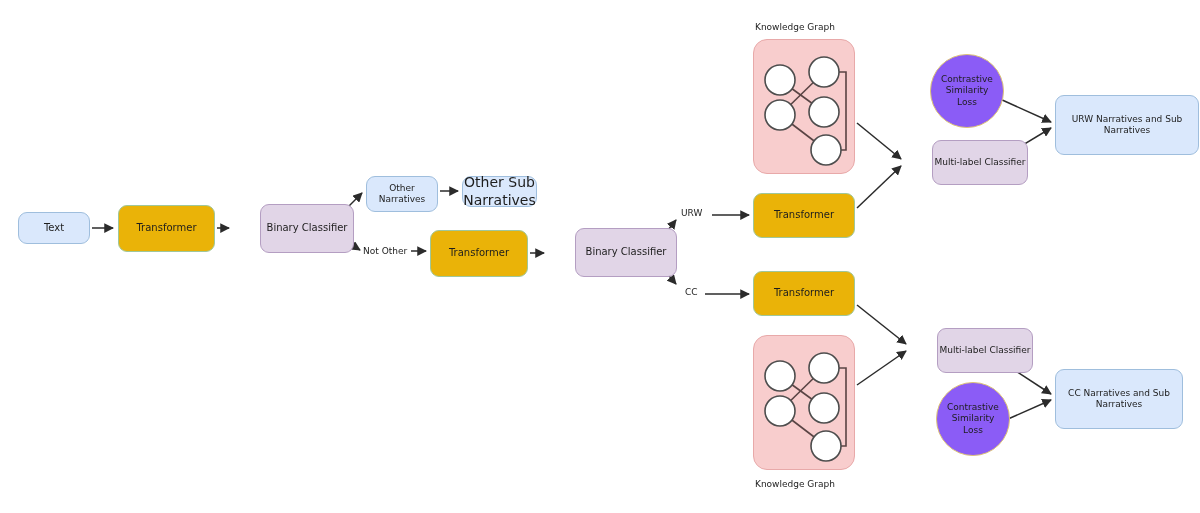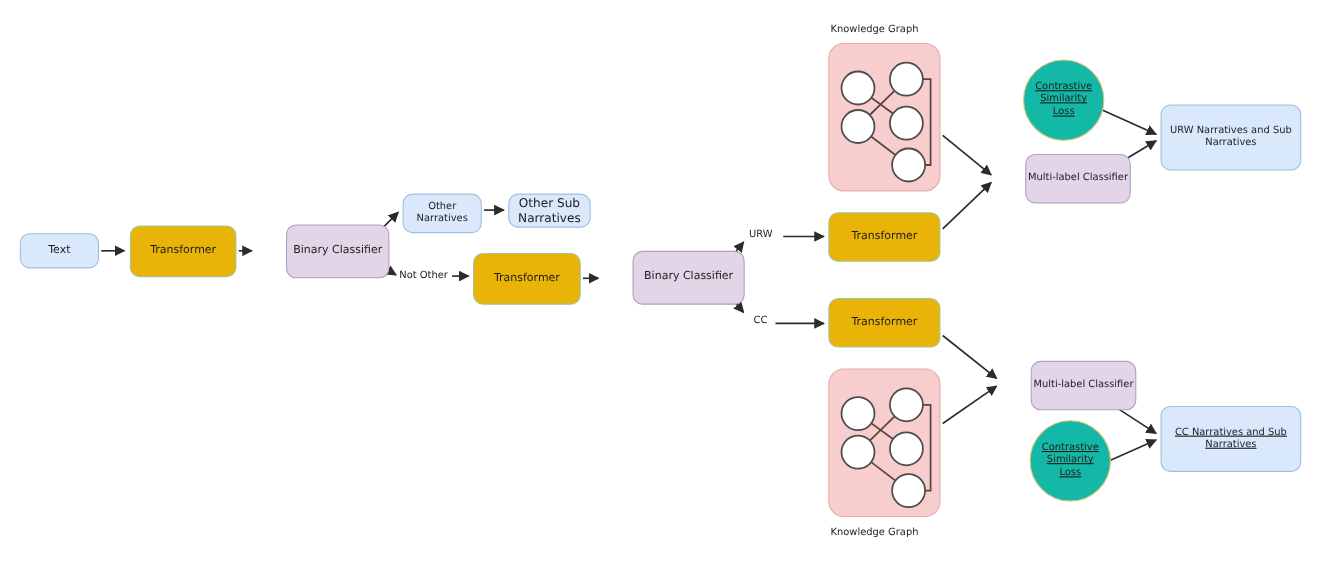--- a/index.html
+++ b/index.html
@@ -44,21 +44,21 @@
     border-style: solid;
   }
   .node.circle {
     border-radius: 50%;
     border-width: 1px;
     border-style: solid;
   }
   .fill-blue   { background: #dae8fc; border-color: #9fbedd; }
   .fill-green  { background: #eab308; border-color: #9fc79b; }
   .fill-purple { background: #e1d5e7; border-color: #b49ec2; margin-left: 27px; }
-  .fill-yellow { background: #14b8a6; border-color: #ddc377; text-decoration: underline; }
+  .fill-yellow { background: #8b5cf6; border-color: #ddc377; }
   .edge-label {
     position: absolute;
     color: #1d1d1d;
     font-family: "DejaVu Sans", sans-serif;
     white-space: nowrap;
   }
   .group-caption {
     position: absolute;
     color: #1d1d1d;
     font-family: "DejaVu Sans", sans-serif;
@@ -133,21 +133,21 @@
 
   <div class="node box fill-blue" style="left:18px; top:212px; width:72px; height:32px; font-size:10px;">Text</div>
 
   <div class="node box fill-green" style="left:118px; top:205px; width:97px; height:47px; font-size:10px;">Transformer</div>
 
   <div class="node box fill-purple" style="left:233px; top:204px; width:94px; height:49px; font-size:10px;">Binary Classifier</div>
 
   <div class="node box fill-blue" style="left:366px; top:176px; width:72px; height:36px; font-size:9px;">Other
 Narratives</div>
 
-  <div class="node box fill-blue" style="left:462px; top:176px; width:75px; height:31px; font-size:11px;">Other Sub
+  <div class="node box fill-blue" style="left:462px; top:176px; width:75px; height:31px; font-size:14px;">Other Sub
 Narratives</div>
 
   <div class="node box fill-green" style="left:430px; top:230px; width:98px; height:47px; font-size:10px;">Transformer</div>
 
   <div class="node box fill-purple" style="left:548px; top:228px; width:102px; height:49px; font-size:10px;">Binary Classifier</div>
 
   <div class="edge-label" style="left:363px; top:246px; font-size:9px;">Not Other</div>
 
   <div class="edge-label" style="left:681px; top:208px; font-size:9px;">URW</div>
 
@@ -174,21 +174,21 @@
   </div>
 
   <div class="node box fill-green" style="left:753px; top:193px; width:102px; height:45px; font-size:10px;">Transformer</div>
 
   <div class="node circle fill-yellow" style="left:930px; top:54px; width:74px; height:74px; font-size:9px;">Contrastive
 Similarity
 Loss</div>
 
   <div class="node box fill-purple" style="left:905px; top:140px; width:96px; height:45px; font-size:9px;">Multi-label Classifier</div>
 
-  <div class="node box fill-blue" style="left:1055px; top:95px; width:128px; height:60px; font-size:9px;">URW Narratives and Sub
+  <div class="node box fill-blue" style="left:1055px; top:95px; width:144px; height:60px; font-size:9px;">URW Narratives and Sub
 Narratives</div>
 
   <div class="node box fill-green" style="left:753px; top:271px; width:102px; height:45px; font-size:10px;">Transformer</div>
 
   <div class="kg-panel" style="left:753px; top:335px; width:102px; height:135px;">
     <svg class="kg-svg" width="102" height="135" viewBox="0 0 102 135">
       <g stroke="#5a4444" stroke-width="1.6" fill="none">
         <line x1="26" y1="40" x2="70" y2="72"></line>
         <line x1="70" y1="32" x2="26" y2="75"></line>
         <line x1="26" y1="75" x2="72" y2="110"></line>
@@ -205,16 +205,16 @@
   </div>
 
   <div class="group-caption" style="left:755px; top:479px; width:100px; font-size:9px;">Knowledge Graph</div>
 
   <div class="node box fill-purple" style="left:910px; top:328px; width:96px; height:45px; font-size:9px;">Multi-label Classifier</div>
 
   <div class="node circle fill-yellow" style="left:936px; top:382px; width:74px; height:74px; font-size:9px;">Contrastive
 Similarity
 Loss</div>
 
-  <div class="node box fill-blue" style="left:1055px; top:369px; width:128px; height:60px; font-size:9px;text-decoration:underline;">CC Narratives and Sub
+  <div class="node box fill-blue" style="left:1055px; top:369px; width:128px; height:60px; font-size:9px;">CC Narratives and Sub
 Narratives</div>
 
 </div>
 
 </body></html>

